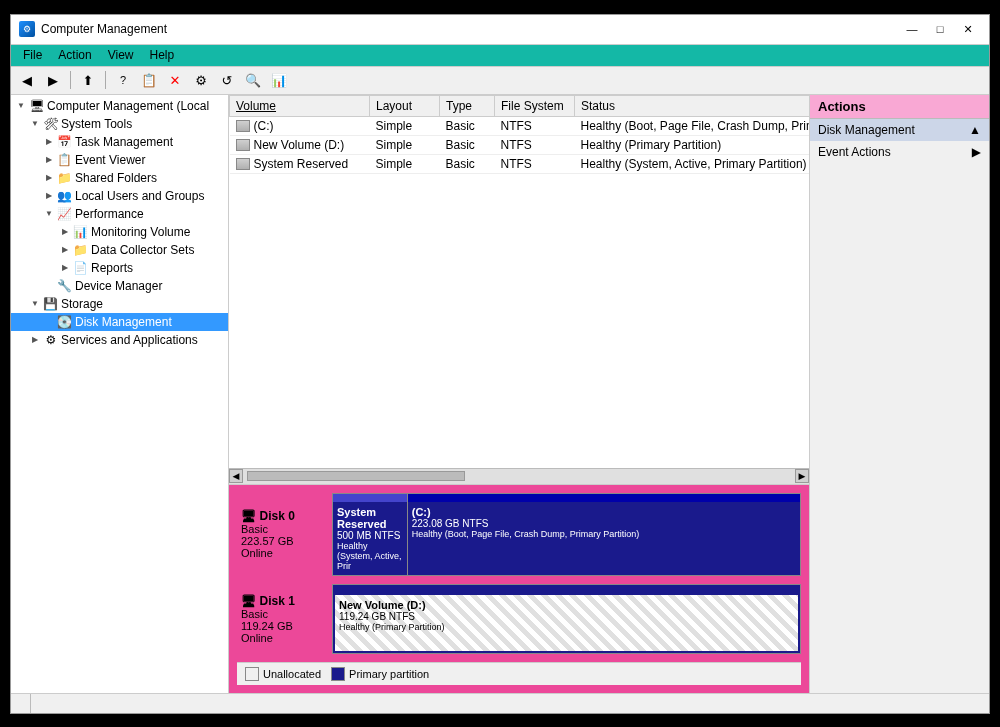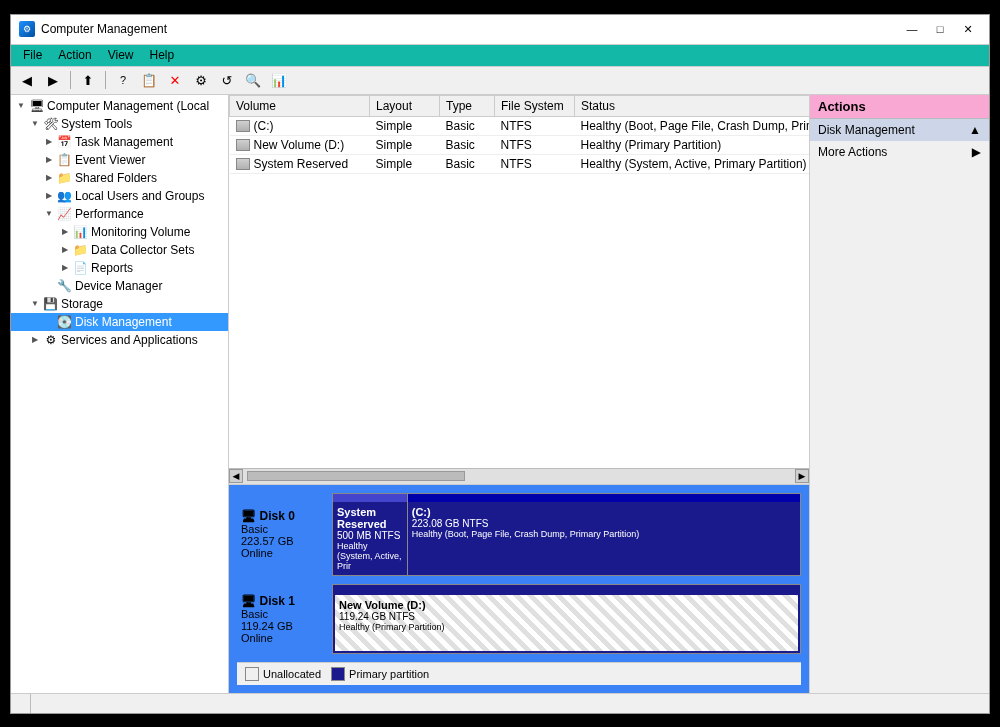--- a/index.html
+++ b/index.html
@@ -250,21 +250,21 @@
     .scroll-thumb {
       position: absolute;
       left: 0;
       top: 0;
       width: 40%;
       height: 100%;
       background: #bbb;
       border: 1px solid #999;
     }
     .disk-visual-area {
-      background: #3b82f6;
+      background: #ec4899;
       padding: 8px;
       border-top: 1px solid #ccc;
       flex-shrink: 0;
     }
     .disk-row {
       display: flex;
       margin-bottom: 8px;
       align-items: stretch;
       min-height: 70px;
     }
@@ -361,21 +361,21 @@
       font-size: 11px;
       flex-shrink: 0;
     }
     .status-segment {
       border-right: 1px solid #bbb;
       padding: 0 6px;
       height: 100%;
       display: flex;
       align-items: center;
     }
-    .table-col-volume { width: 140px; }
+    .table-col-volume { width: 140px; text-decoration: underline; }
     .table-col-layout { width: 70px; }
     .table-col-type { width: 55px; }
     .table-col-fs { width: 80px; }
     .table-col-status { width: 350px; }
     .expand-triangle {
       display: inline-block;
       font-size: 8px;
     }
   </style>
 </head>
@@ -639,21 +639,21 @@
       </div>
     </div>
 
     <div class="right-panel">
       <div class="actions-header">Actions</div>
       <div class="actions-item">
         <span>Disk Management</span>
         <span>▲</span>
       </div>
       <div class="actions-subitem">
-        <span>More Actions</span>
+        <span>Event Actions</span>
         <span>▶</span>
       </div>
     </div>
 
   </div>
 
   <div class="status-bar">
     <div class="status-segment">
       <span>&nbsp;</span>
     </div>

